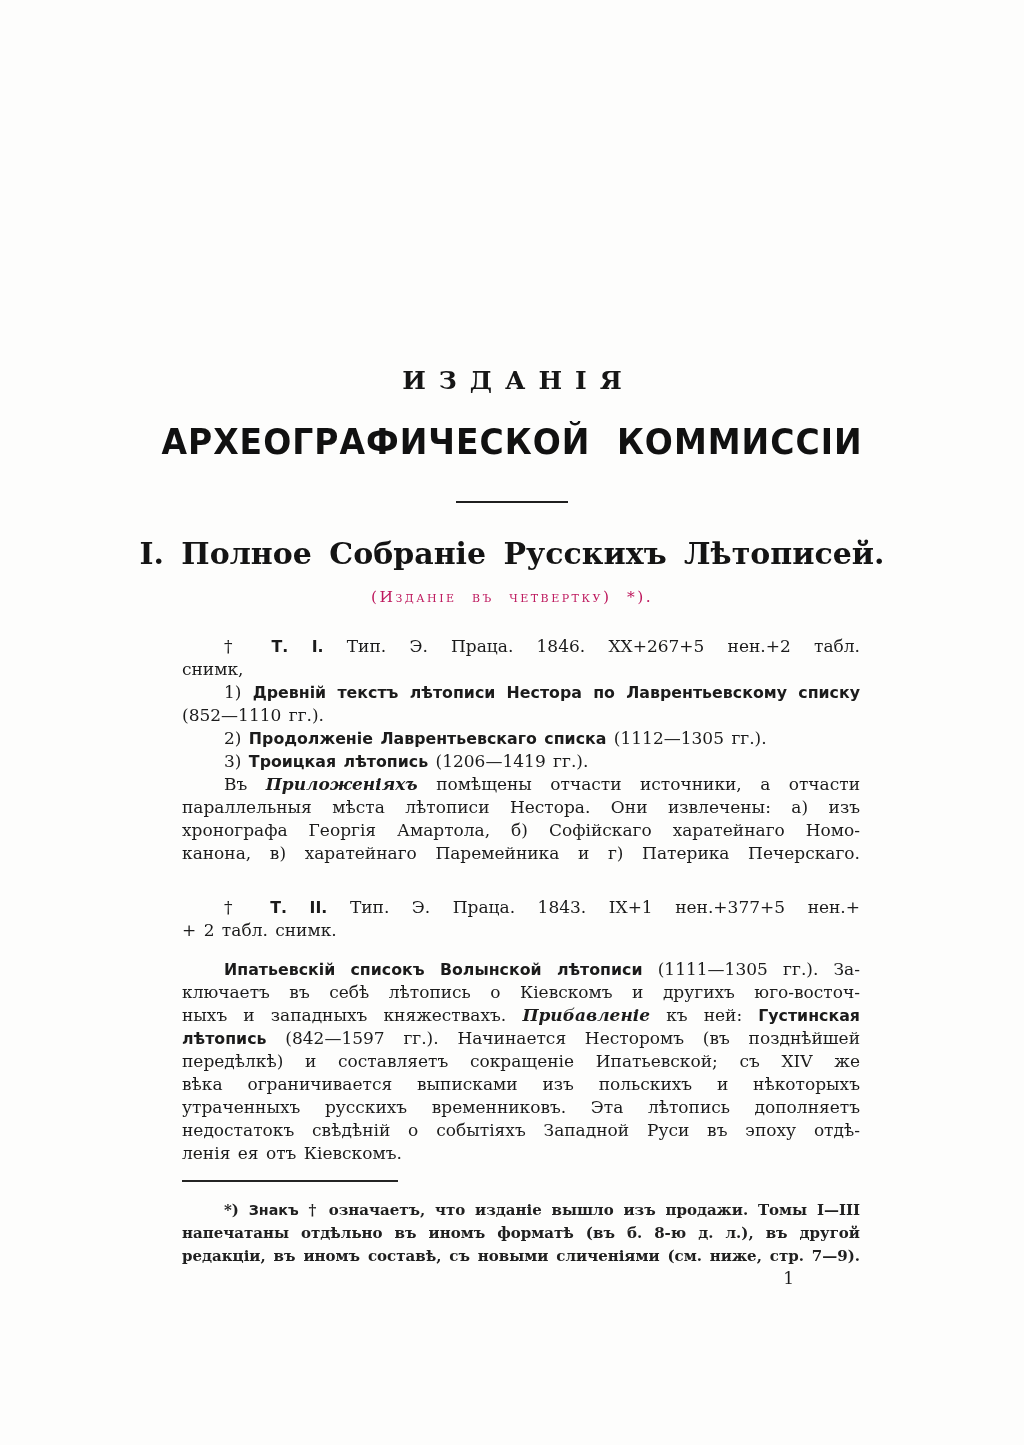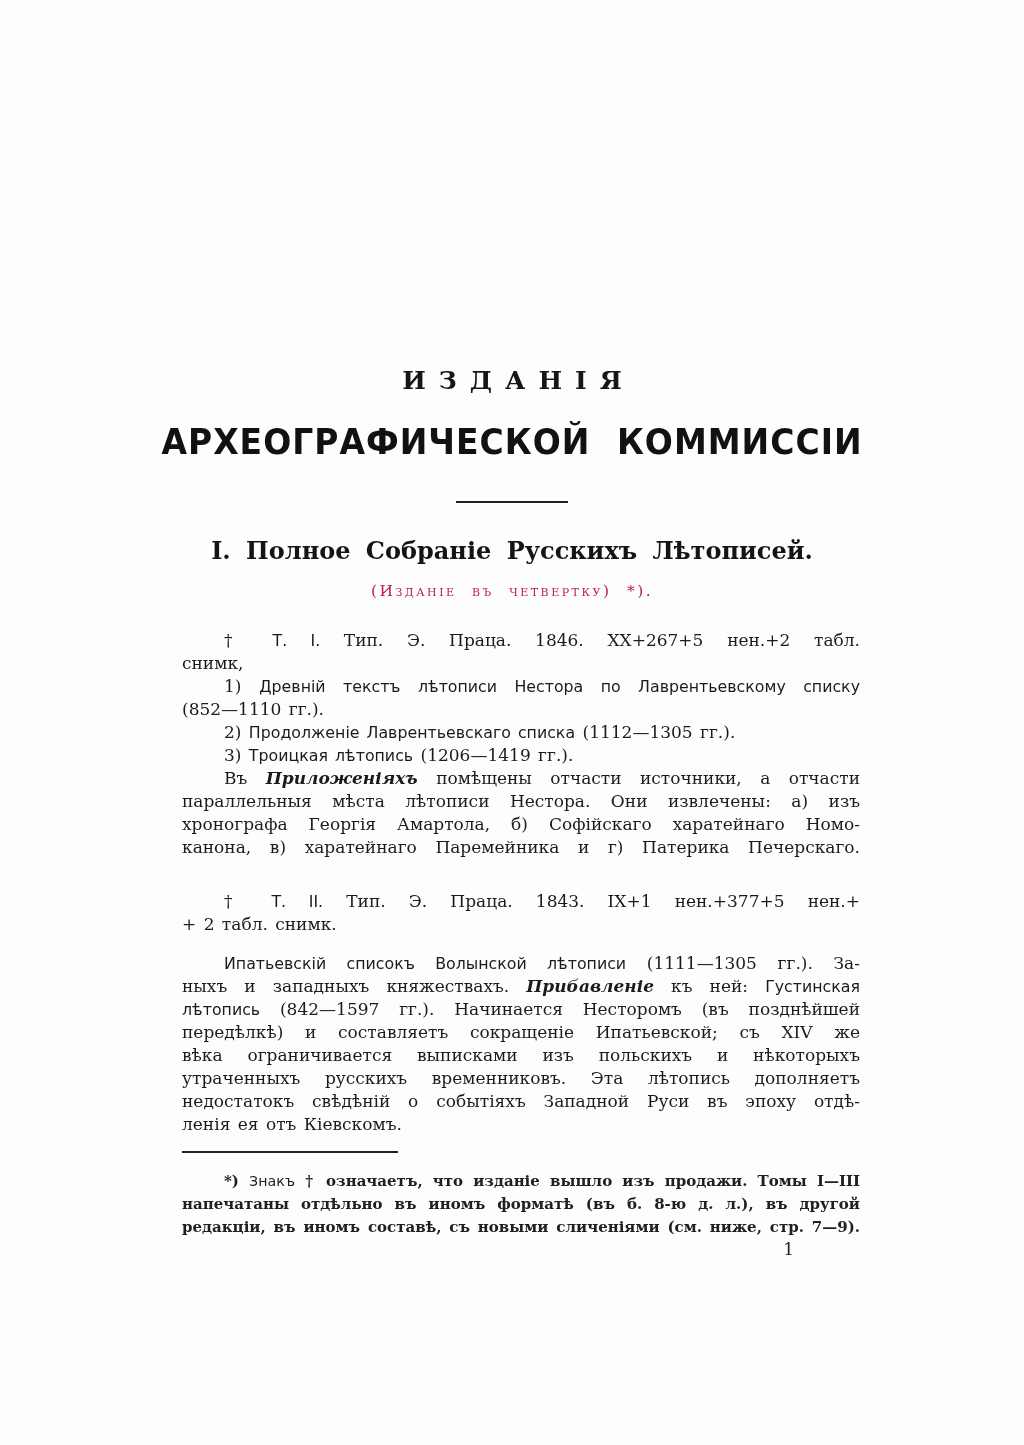--- a/index.html
+++ b/index.html
@@ -30,21 +30,21 @@
   }
   .title-rule {
     width:112px; height:2px; background:#1f1f1f;
     margin:40px auto 0 auto;
   }
 
   
   .section-heading {
     margin-top:33px; text-align:center;
     font-family:"DejaVu Serif", serif;
-    font-size:24px; font-weight:bold;
+    font-size:30px; font-weight:bold;
     word-spacing:7px; color:#141414;
   }
   .section-subheading {
     margin-top:17px; text-align:center;
     font-size:15.5px; font-variant:small-caps;
     letter-spacing:2.5px; word-spacing:8px;
     color:#be185d;
   }
 
   
@@ -52,21 +52,21 @@
     width:678px; margin-left:182px;
     font-size:17px; line-height:23px;
     word-spacing:2px;
   }
   .para { margin:0; }
   .line { text-align:justify; text-align-last:justify; }
   .line.last { text-align-last:left; }
   .line.indent { text-indent:42px; }
 
   .seg-r  { }
-  .seg-b  { font-family:"DejaVu Sans", sans-serif; font-weight:normal; font-size:0.93em; }
+  .seg-b  { font-family:"DejaVu Sans", sans-serif; font-weight:bold; font-size:0.93em; }
   .seg-bi { font-weight:bold; font-style:italic; }
 
   [data-block="vol1"]     { margin-top:29px; }
   [data-block="item1"]    { }
   [data-block="vol2"]     { margin-top:31px; }
   [data-block="ipatiev"]  { margin-top:16px; }
 
   
   .footnote-rule {
     width:216px; height:2px; background:#242424;
@@ -120,20 +120,21 @@
         <div class="line"><span class="seg-r">параллельныя мѣста лѣтописи Нестора. Они извлечены: а) изъ</span></div>
         <div class="line"><span class="seg-r">хронографа Георгія Амартола, б) Софійскаго харатейнаго Номо-</span></div>
         <div class="line"><span class="seg-r">канона, в) харатейнаго Паремейника и г) Патерика Печерскаго.</span></div>
       </div>
       <div class="para" data-block="vol2">
         <div class="line indent"><span class="seg-r">† </span><span class="seg-b">Т. II.</span><span class="seg-r"> Тип. Э. Праца. 1843. IX+1 нен.+377+5 нен.+</span></div>
         <div class="line last"><span class="seg-r">+ 2 табл. снимк.</span></div>
       </div>
       <div class="para" data-block="ipatiev">
         <div class="line indent"><span class="seg-b">Ипатьевскій списокъ Волынской лѣтописи</span><span class="seg-r"> (1111—1305 гг.). За-</span></div>
+        <div class="line"><span class="seg-r">ключаетъ въ себѣ лѣтопись о Кіевскомъ и другихъ юго-восточ-</span></div>
         <div class="line"><span class="seg-r">ныхъ и западныхъ княжествахъ. </span><span class="seg-bi">Прибавленіе</span><span class="seg-r"> къ ней: </span><span class="seg-b">Густинская</span></div>
         <div class="line"><span class="seg-b">лѣтопись</span><span class="seg-r"> (842—1597 гг.). Начинается Несторомъ (въ позднѣйшей</span></div>
         <div class="line"><span class="seg-r">передѣлкѣ) и составляетъ сокращеніе Ипатьевской; съ XIV же</span></div>
         <div class="line"><span class="seg-r">вѣка ограничивается выписками изъ польскихъ и нѣкоторыхъ</span></div>
         <div class="line"><span class="seg-r">утраченныхъ русскихъ временниковъ. Эта лѣтопись дополняетъ</span></div>
         <div class="line"><span class="seg-r">недостатокъ свѣдѣній о событіяхъ Западной Руси въ эпоху отдѣ-</span></div>
         <div class="line last"><span class="seg-r">ленія ея отъ Кіевскомъ.</span></div>
       </div>
     </div>
 

